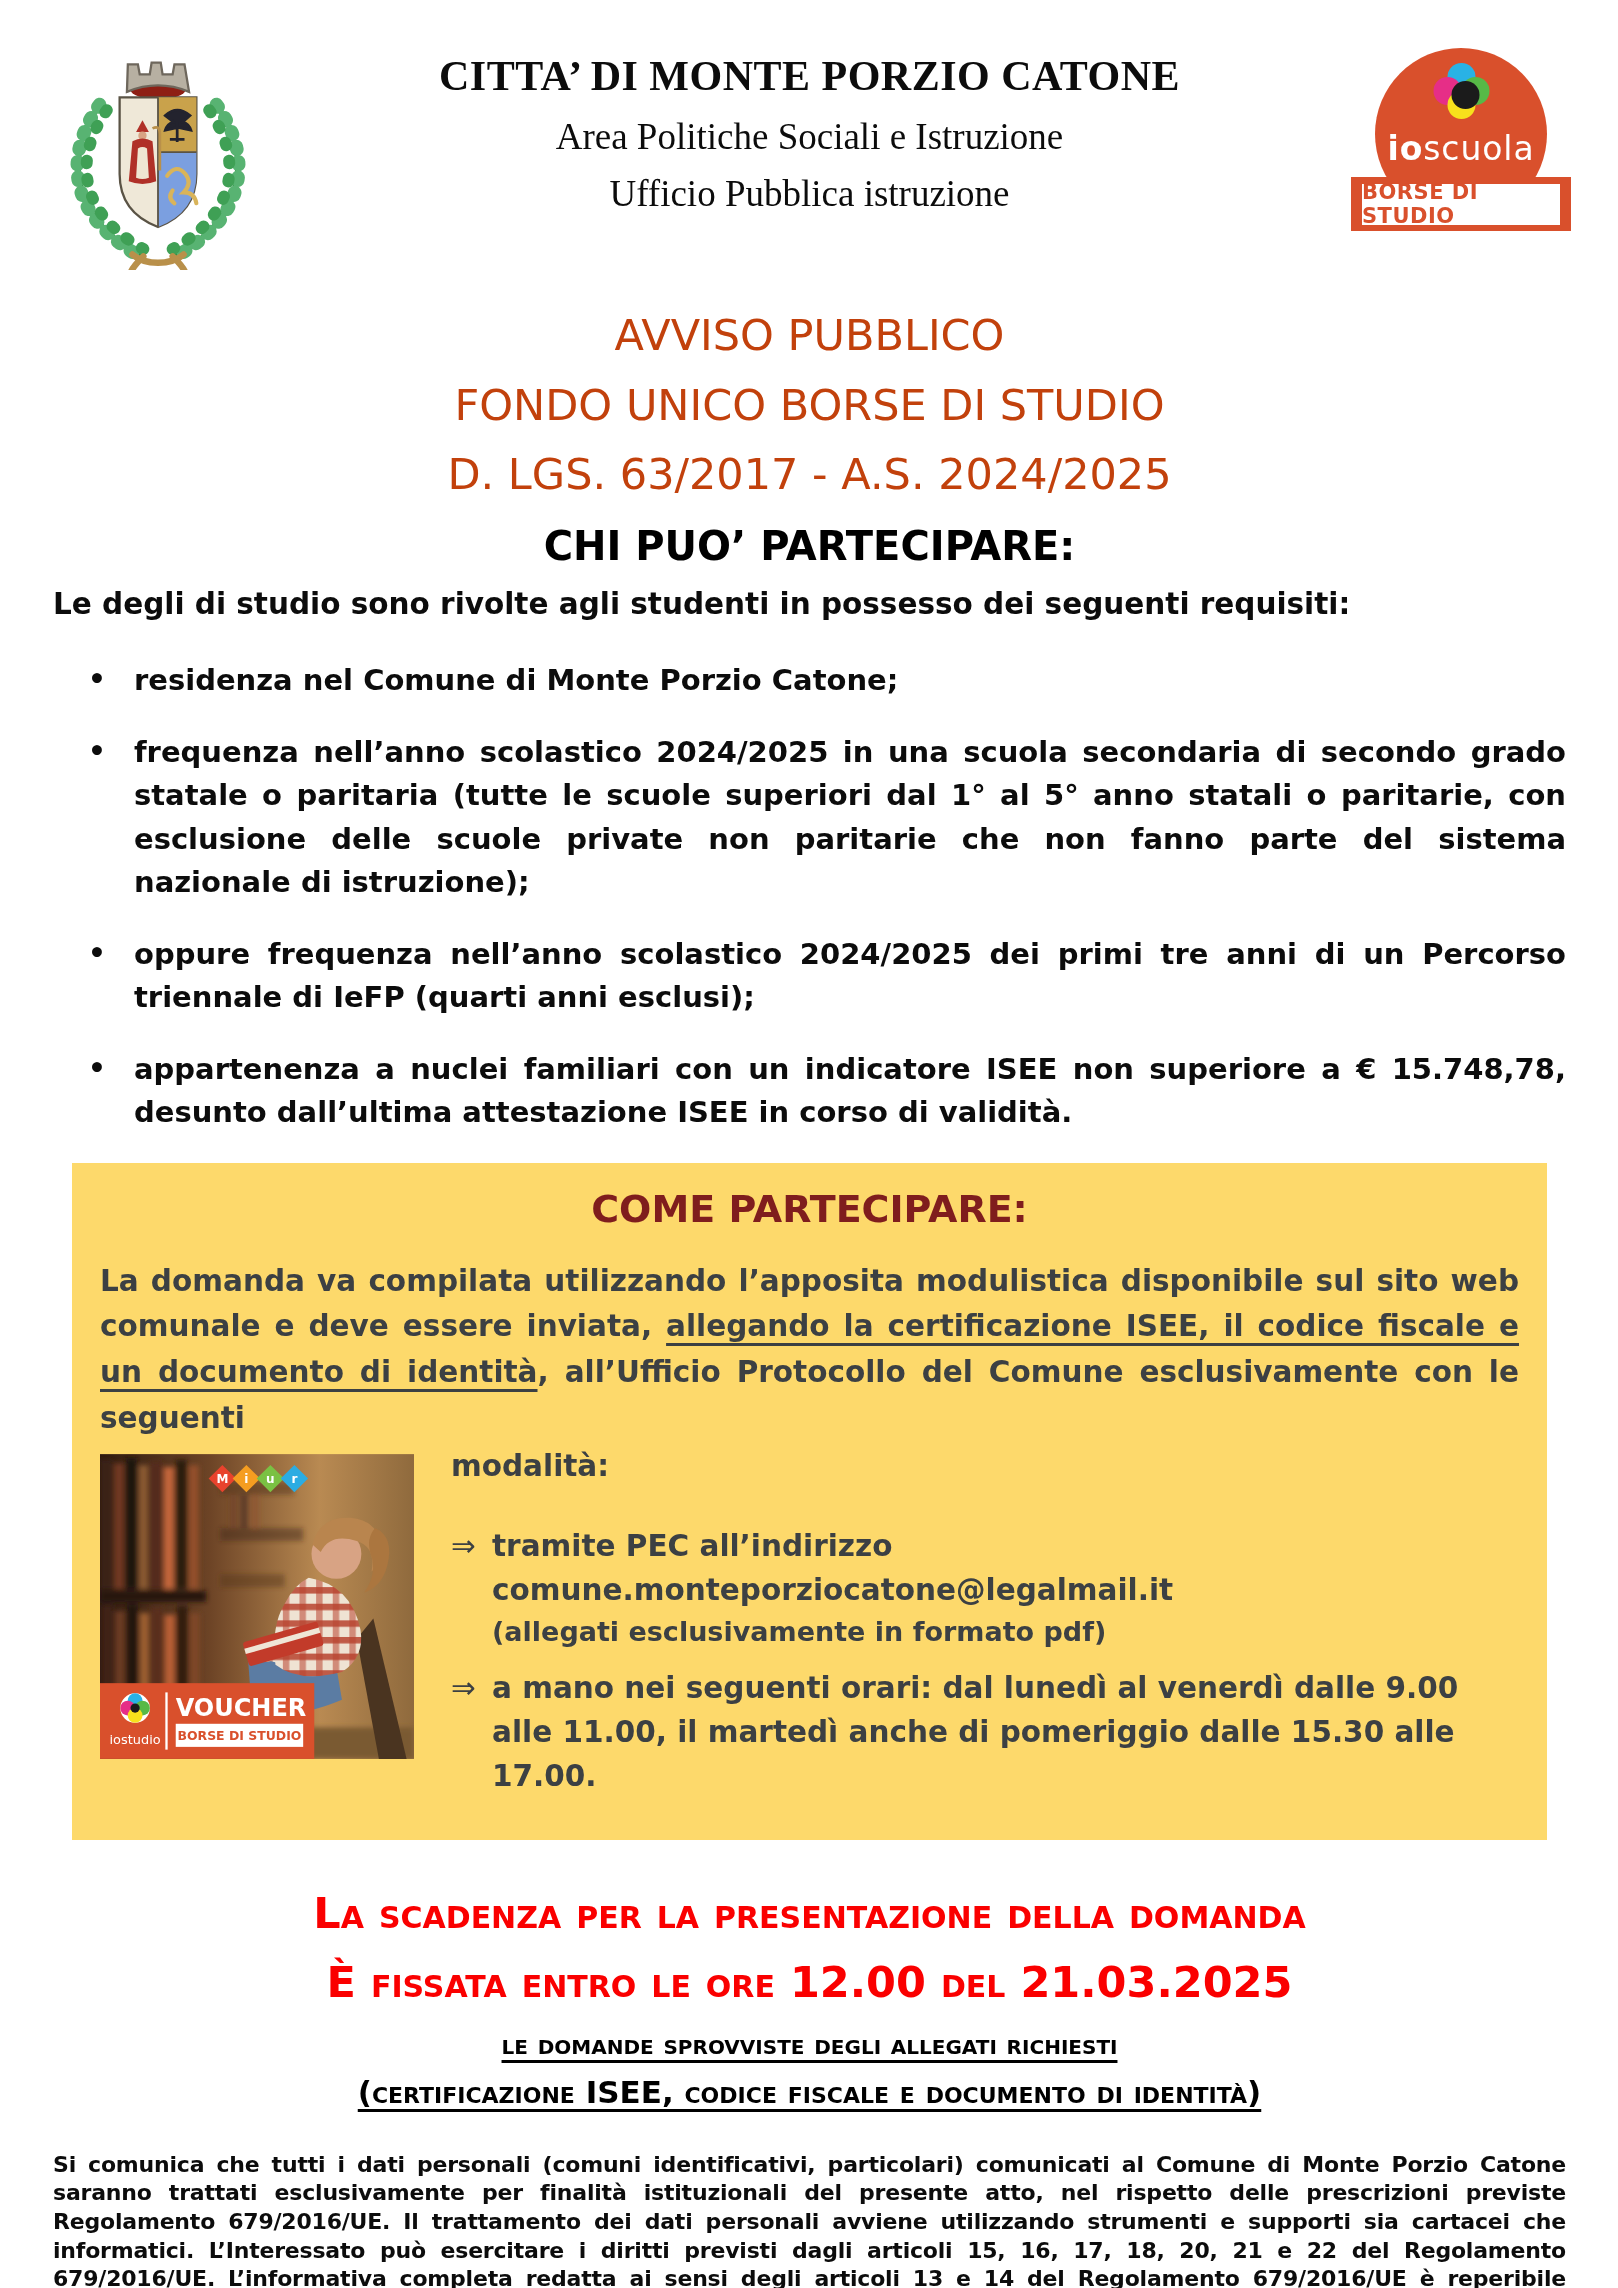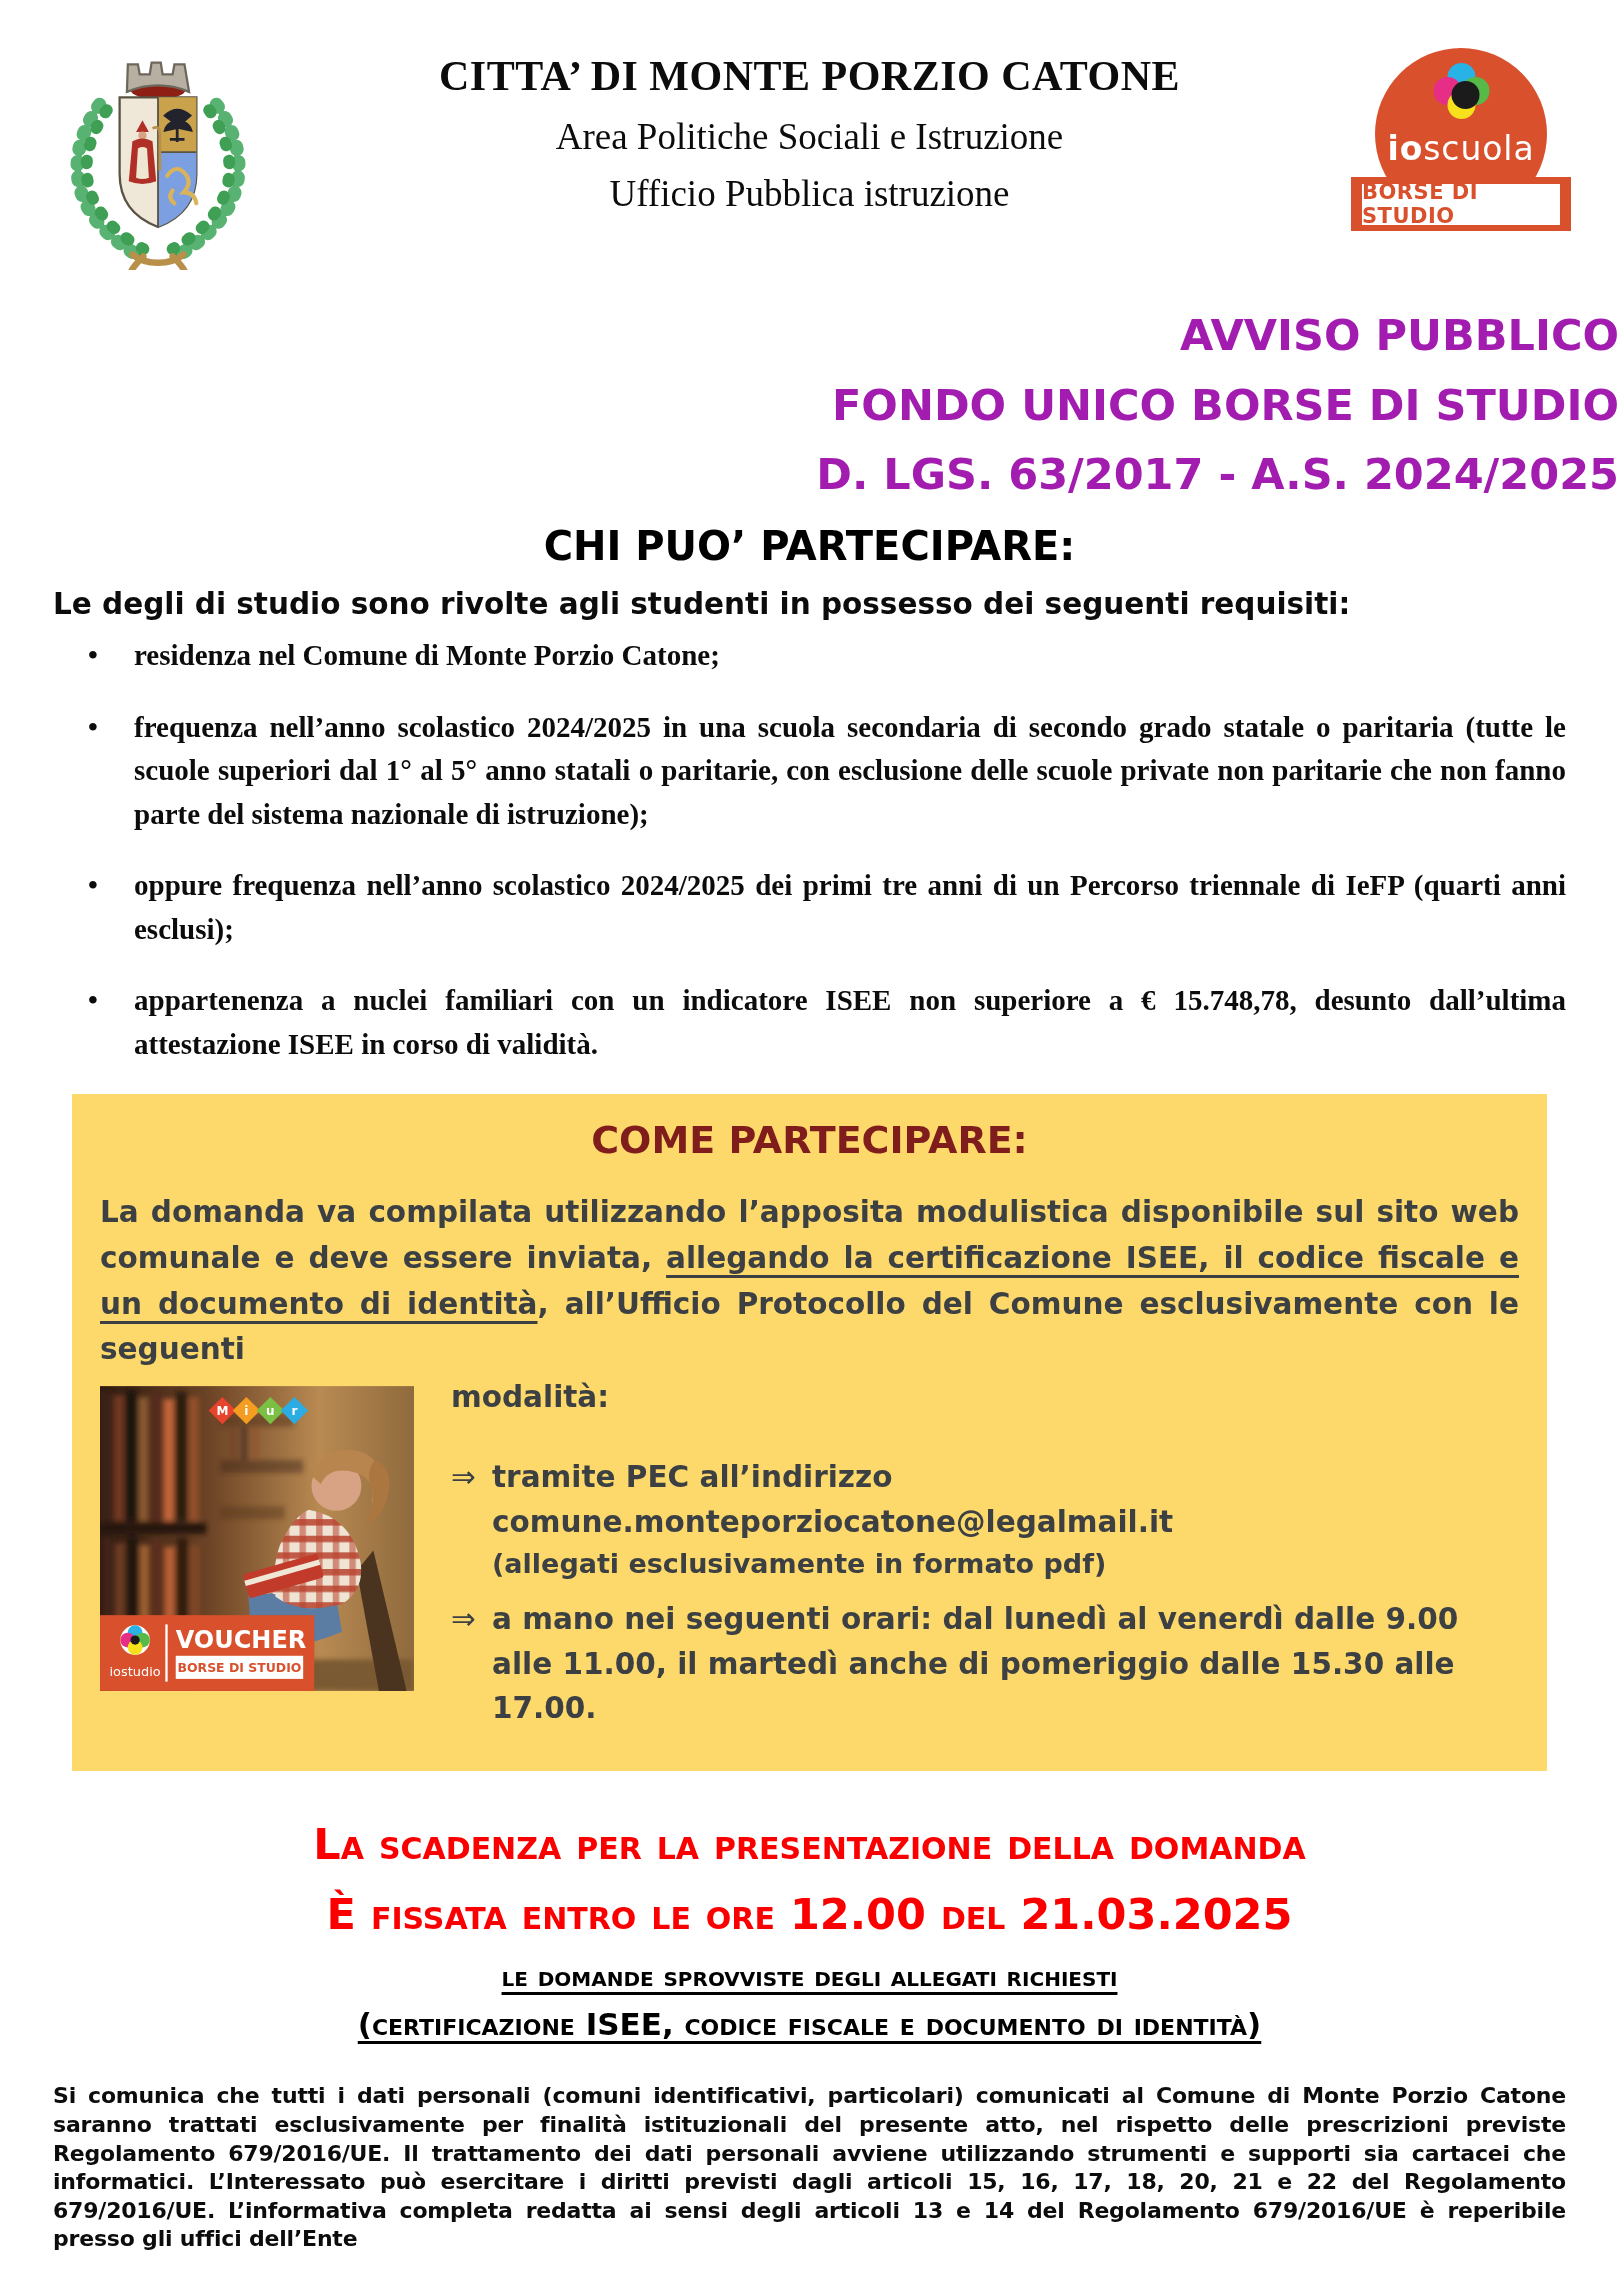--- a/index.html
+++ b/index.html
@@ -29,24 +29,24 @@
   .fl-left{left:1.8px;top:14px;background:#e62e87;}
   .fl-right{left:29.5px;top:14px;background:#57b947;}
   .fl-bottom{left:15.7px;top:28px;background:#f7e11c;}
   .fl-center{left:20px;top:18.5px;width:18.5px;height:18.5px;background:#1b1b1b;}
   .badge-word{position:absolute;left:0;right:0;top:81px;text-align:center;color:#fff;font-size:33px;letter-spacing:0.9px;}
   .badge-word b{font-weight:700;}
   .badge-banner{position:absolute;left:0;right:0;top:129px;height:54px;background:#d9502c;}
   .badge-banner-inner{position:absolute;left:11px;right:11px;top:6.5px;bottom:6.5px;background:#fff;display:flex;align-items:center;justify-content:center;
     color:#d9502c;font-weight:800;font-size:21px;letter-spacing:0.5px;}
   
-  .notice{ text-align:right;margin-top:31px;color:#a21caf;font-weight:700;font-size:43px;line-height:1.62;}
+  .notice{ text-align:center;margin-top:31px;color:#c2410c;font-weight:400;font-size:43px;line-height:1.62;}
   .who-heading{text-align:center;font-size:40px;font-weight:700;margin:13px 0 0;color:#000;}
   .lead{margin:18.5px 53px 0;font-size:29.5px;font-weight:700;text-align:justify;}
-  .req-list{margin:13px 53px 0;padding:0;list-style:none;font-family:Liberation Serif, serif;}
+  .req-list{margin:38px 53px 0;padding:0;list-style:none;}
   .req-list li{position:relative;padding-left:81px;font-size:29px;font-weight:600;line-height:1.5;text-align:justify;margin-bottom:28px;}
   .req-list li::before{content:"•";position:absolute;left:35px;top:0;font-size:28px;}
   
   .ybox{margin:16.6px 72px 0;background:#fdd96b;padding:20px 28px 28px;color:#3c4043;}
   .ybox-heading{text-align:center;font-size:38px;font-weight:700;margin:3.7px 0 28px;color:#7f1d1d;}
   .how-p{font-size:29.5px;font-weight:700;line-height:1.55;text-align:justify;margin:0;}
   .uline{text-decoration:underline;text-decoration-thickness:2.8px;text-underline-offset:6.5px;}
   .how-row{display:flex;margin-top:7.4px;}
   .photo{width:314px;height:305px;flex:none;margin-top:5.5px;}
   .how-right{flex:1;padding-left:37px;}

